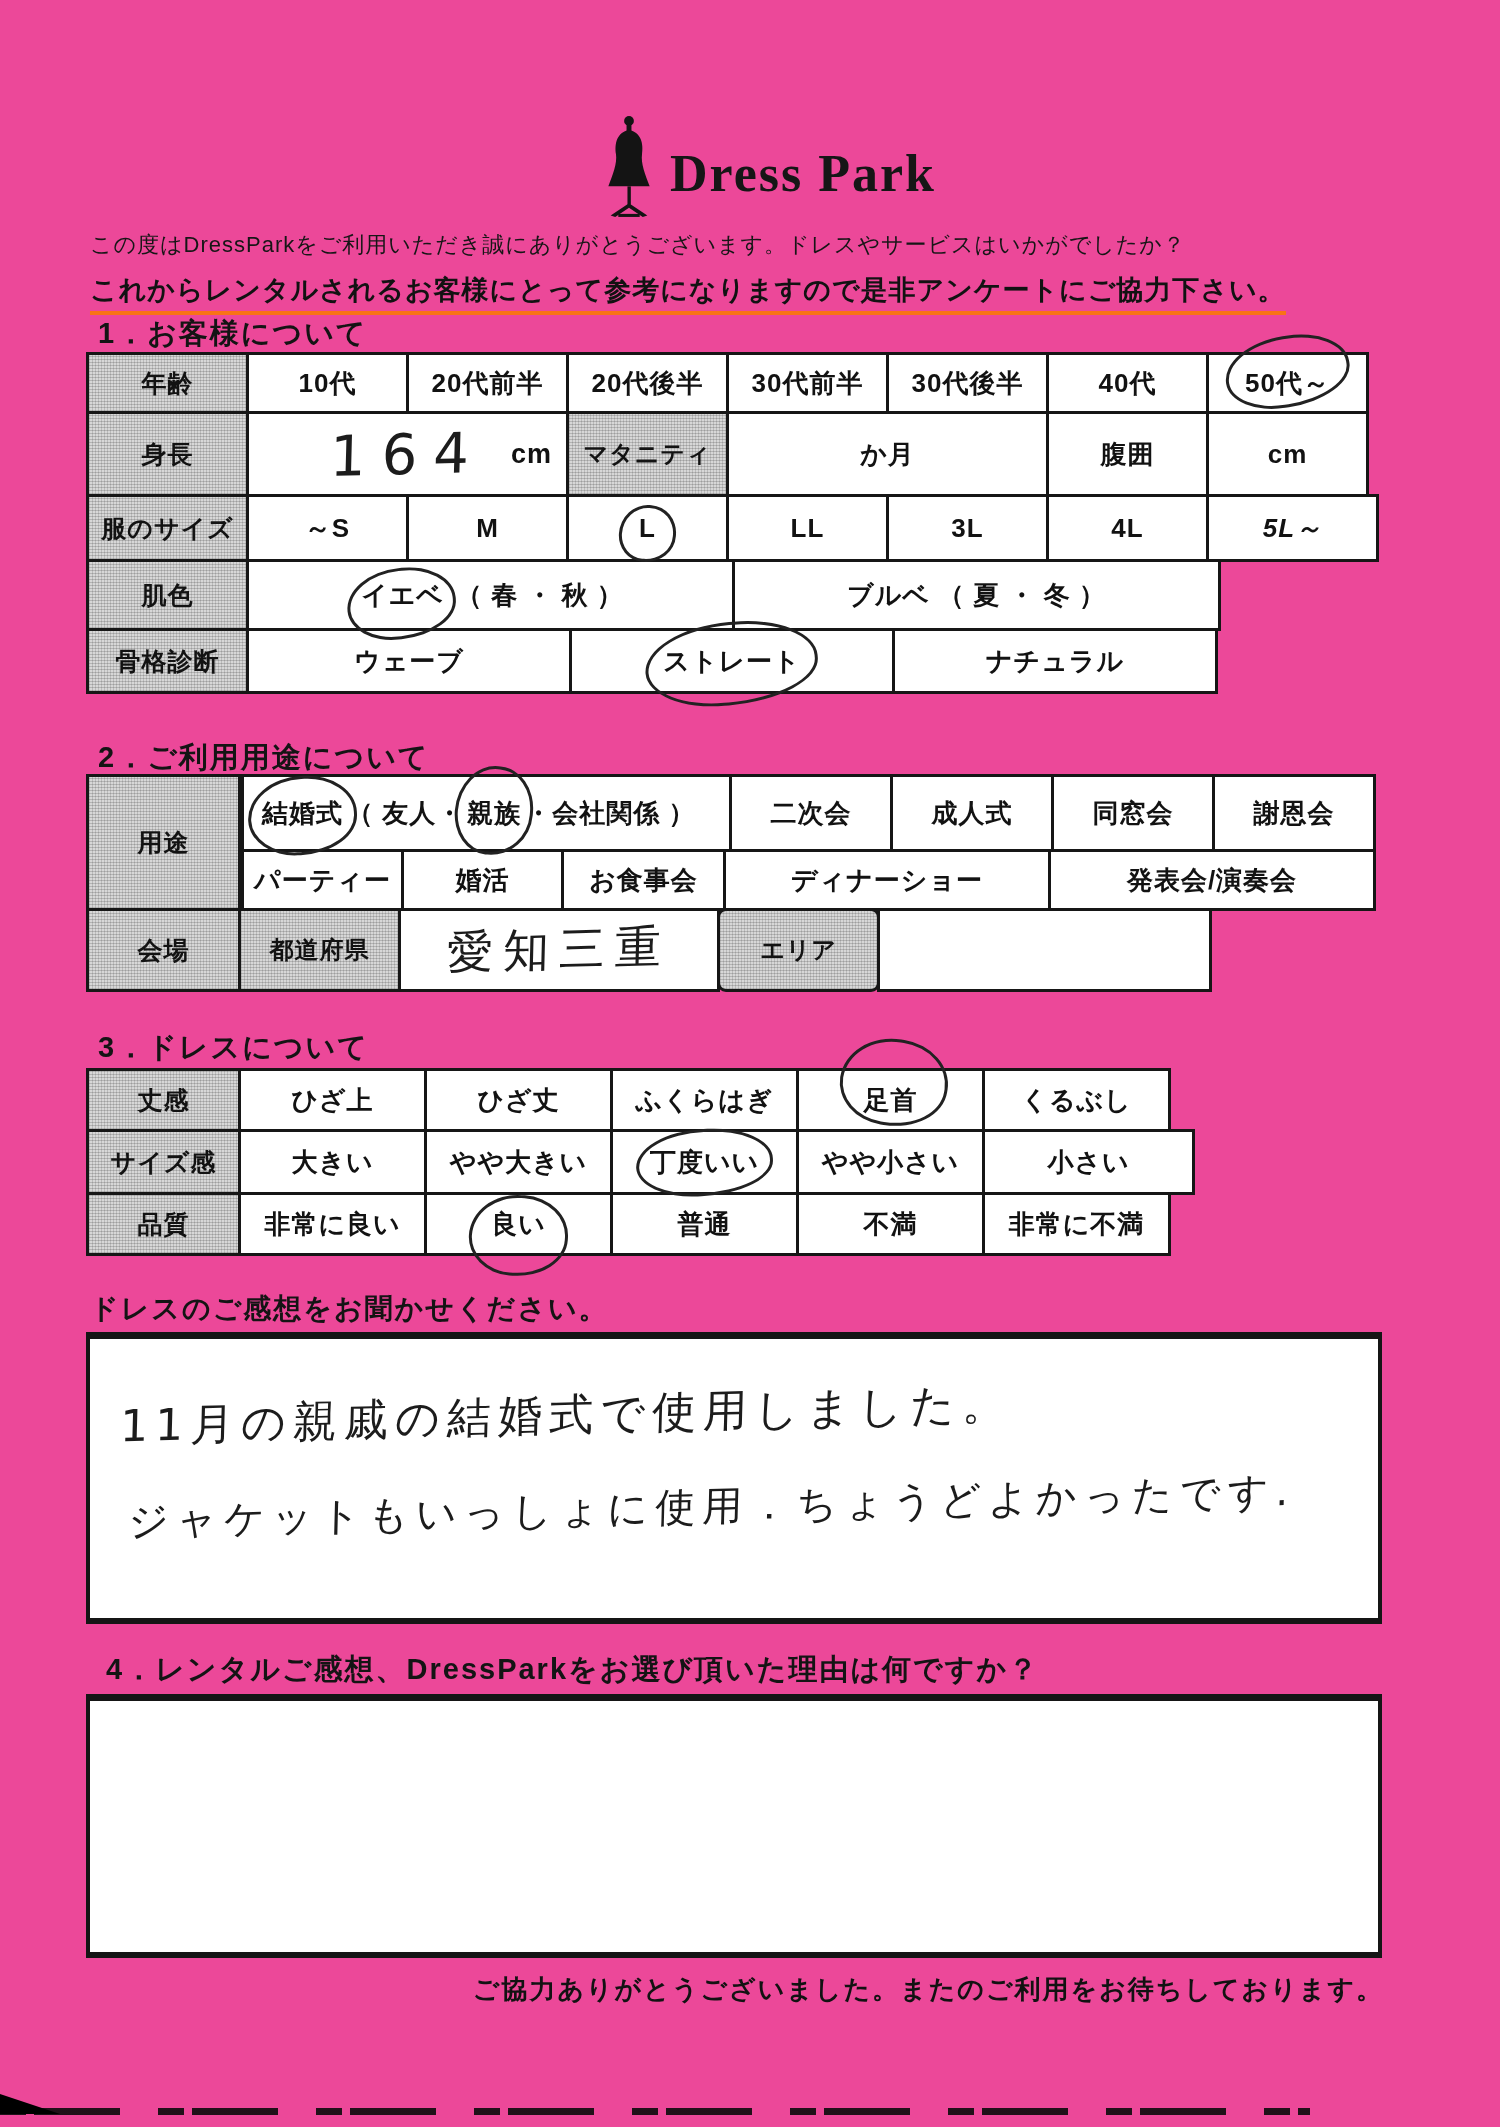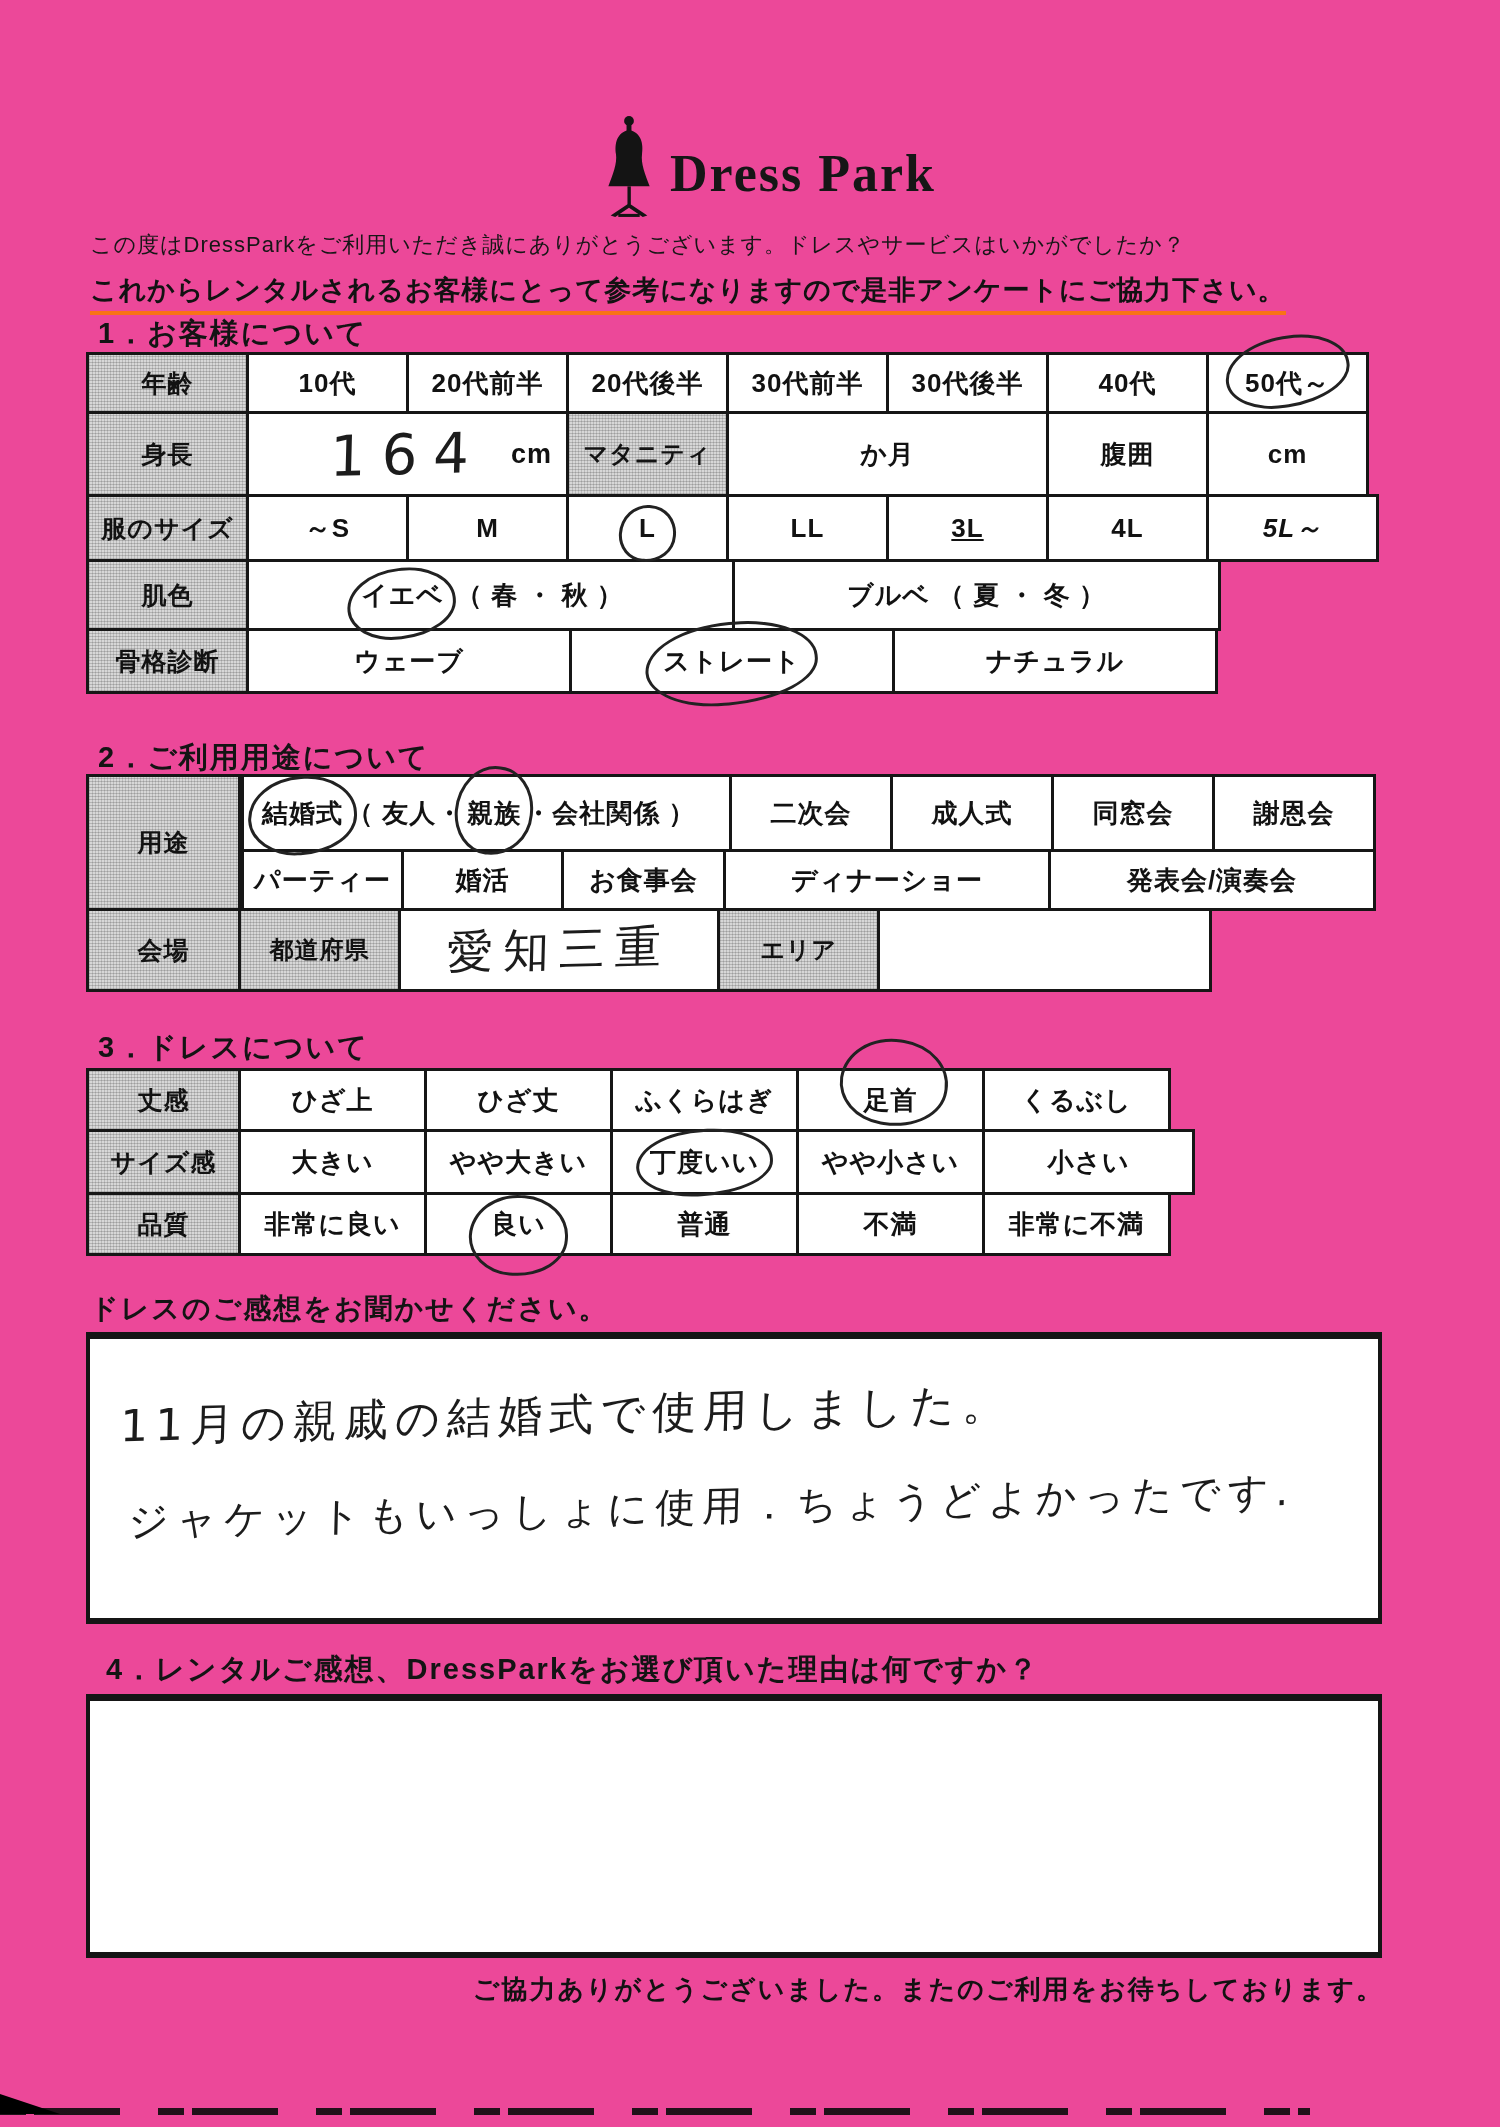--- a/index.html
+++ b/index.html
@@ -139,21 +139,21 @@
     <div class="trow" style="height:68px;">
       <div class="cell shade lbl" style="width:163px;">服のサイズ</div>
       <div class="cell" style="width:163px;">～S</div>
       <div class="cell" style="width:163px;">M</div>
       <div class="cell" style="width:163px;">
         <span class="circled" style="--ci:-8px -16px -18px -16px;--cr:4deg;">
           <span>L</span>
         </span>
       </div>
       <div class="cell" style="width:163px;">LL</div>
-      <div class="cell" style="width:163px;text-decoration:underline;">3L</div>
+      <div class="cell" style="width:163px;">3L</div>
       <div class="cell" style="width:163px;">4L</div>
       <div class="cell" style="width:173px;font-style:italic;">5L～</div>
     </div>
 
     <div class="trow" style="height:72px;">
       <div class="cell shade lbl" style="width:163px;">肌色</div>
       <div class="cell" style="width:489px;">
         <span class="circled" style="--ci:-10px -8px -26px -10px;--cr:-6deg;">
           <span>イエベ</span>
         </span>
@@ -204,21 +204,21 @@
           <div class="cell" style="width:328px;">発表会/演奏会</div>
         </div>
       </div>
     </div>
     <div class="trow" style="height:84px;">
       <div class="cell shade lbl" style="width:155px;">会場</div>
       <div class="cell shade sm" style="width:163px;">都道府県</div>
       <div class="cell" style="width:322px;">
         <span class="hand hand-pref">愛知三重</span>
       </div>
-      <div class="cell shade sm" style="width:163px;">エリア</div>
+      <div class="cell shade sm" style="width:163px;border-radius:9px;">エリア</div>
       <div class="cell" style="width:335px;"></div>
     </div>
   </div>
 
   <div class="abs sec-title" style="left:98px;top:1028px;">3．ドレスについて</div>
 
   <div class="tbl" style="left:86px;top:1068px;">
     <div class="trow" style="height:64px;">
       <div class="cell shade lbl" style="width:155px;">丈感</div>
       <div class="cell" style="width:189px;">ひざ上</div>

